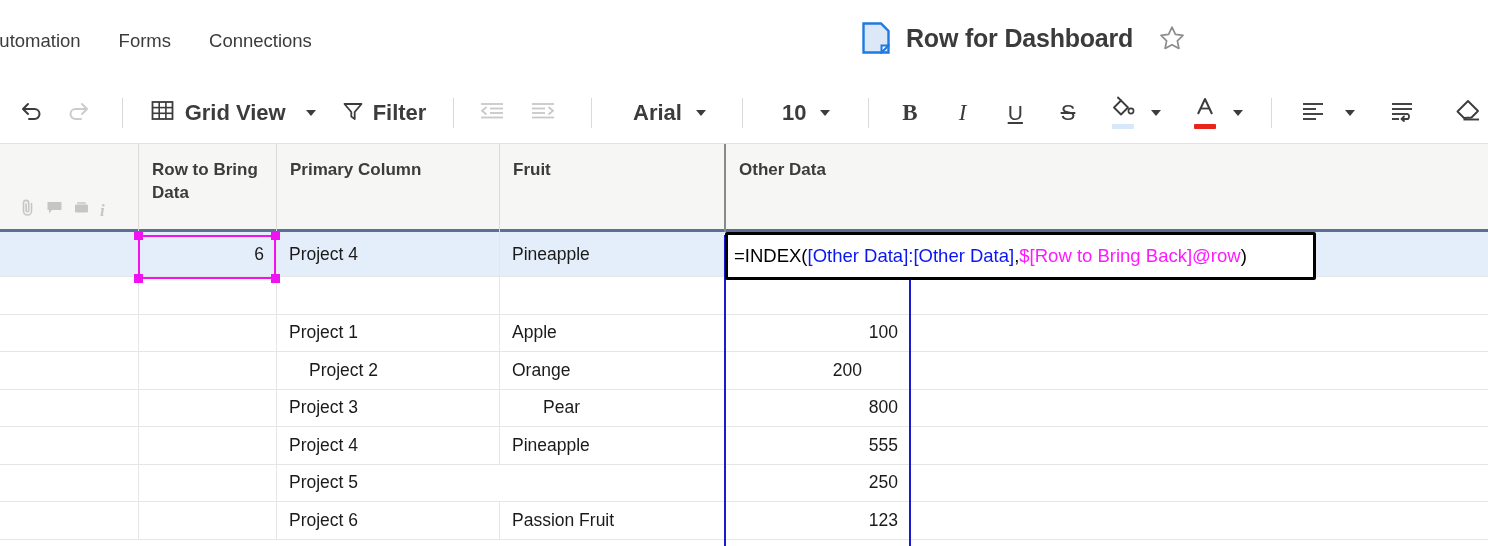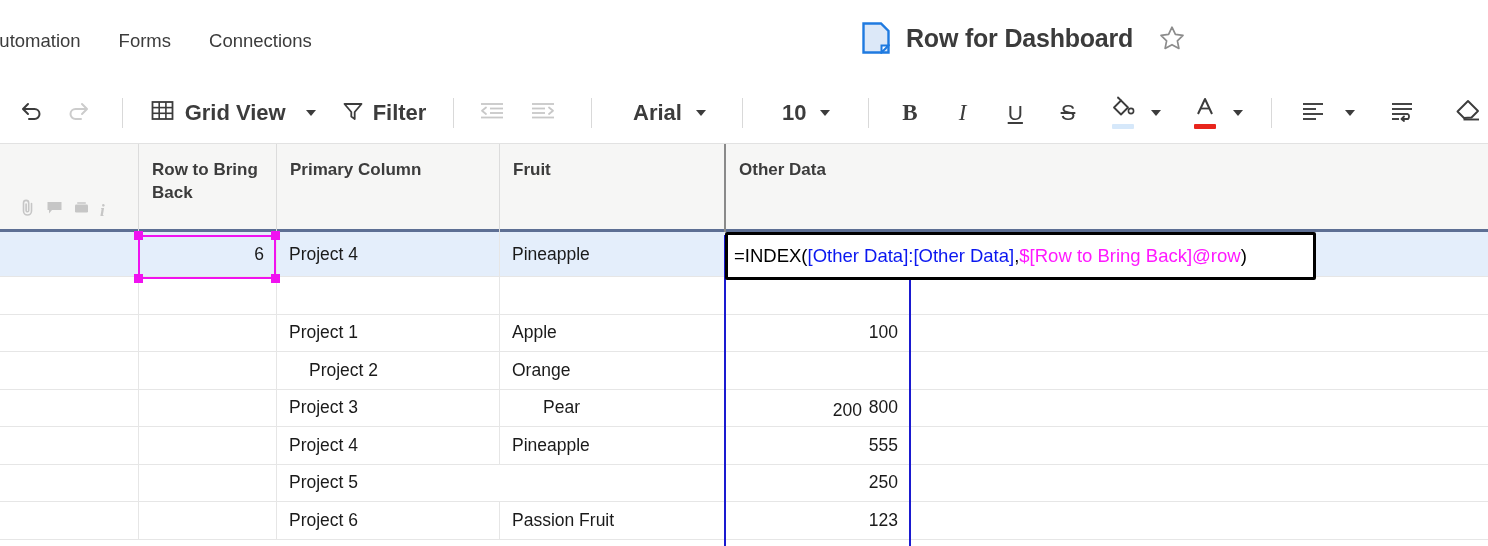--- a/index.html
+++ b/index.html
@@ -349,21 +349,21 @@
         </span>
         <span>
           <svg width="17" height="17" viewBox="0 0 17 17">
             <rect x="2" y="5.5" width="13" height="8" rx="1.3" fill="#c6c6c6"></rect>
             <rect x="4" y="3.2" width="9" height="1.6" rx="0.8" fill="#c6c6c6"></rect>
           </svg>
         </span>
         <span style="font-family:'Liberation Serif',serif;font-style:italic;font-size:17px;color:#c6c6c6;line-height:16px;">i</span>
       </div>
     </div>
-    <div class="hdr-cell" style="left:138px;width:138px;">Row to Bring Back</div>
+    <div class="hdr-cell" style="left:138px;width:138px;">Row to Bring Data</div>
     <div class="hdr-cell" style="left:276px;width:223px;">Primary Column</div>
     <div class="hdr-cell" style="left:725px;width:763px;">Other Data</div>
     <div class="hdr-cell" style="left:499px;width:226px;">Fruit</div>
     <div class="hdr-ref-line" style="left:724px;top:0;height:88px;"></div>
   </div>
 
   <div id="rows-host">
       <div class="row tall hl">
         <div class="cell" style="left: 0px; width: 138px; border-left: none;"></div>
         <div class="cell num" style="left: 138px; width: 138px;">6</div>
@@ -383,21 +383,21 @@
         <div class="cell num" style="left: 138px; width: 138px;"></div>
         <div class="cell" style="left: 276px; width: 223px;">Project 1</div>
         <div class="cell" style="left: 499px; width: 226px;">Apple</div>
         <div class="cell num" style="left: 725px; width: 185px;">100</div>
       </div>
       <div class="row">
         <div class="cell" style="left: 0px; width: 138px; border-left: none;"></div>
         <div class="cell num" style="left: 138px; width: 138px;"></div>
         <div class="cell" style="left: 276px; width: 223px; padding-left: 32px;">Project 2</div>
         <div class="cell" style="left: 499px; width: 226px;">Orange</div>
-        <div class="cell num" style="left: 725px; width: 149px; margin-top: 40px;">200</div>
+        <div class="cell num" style="left: 725px; width: 149px;">200</div>
       </div>
       <div class="row">
         <div class="cell" style="left: 0px; width: 138px; border-left: none;"></div>
         <div class="cell num" style="left: 138px; width: 138px;"></div>
         <div class="cell" style="left: 276px; width: 223px;">Project 3</div>
         <div class="cell" style="left: 499px; width: 255px; padding-left: 43px;">Pear</div>
         <div class="cell num" style="left: 725px; width: 185px;">800</div>
       </div>
       <div class="row">
         <div class="cell" style="left: 0px; width: 138px; border-left: none;"></div>

